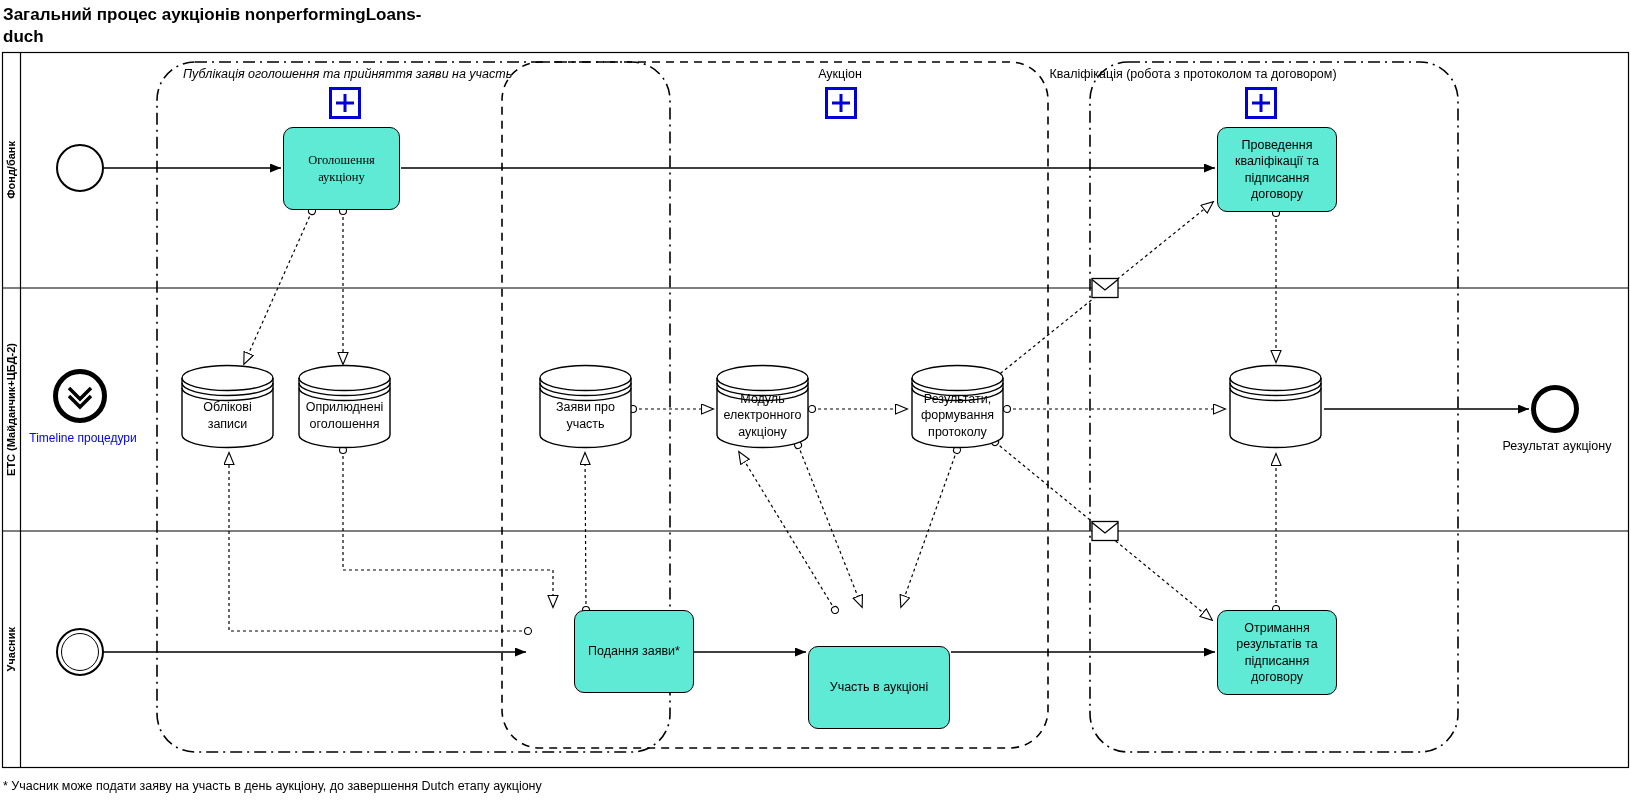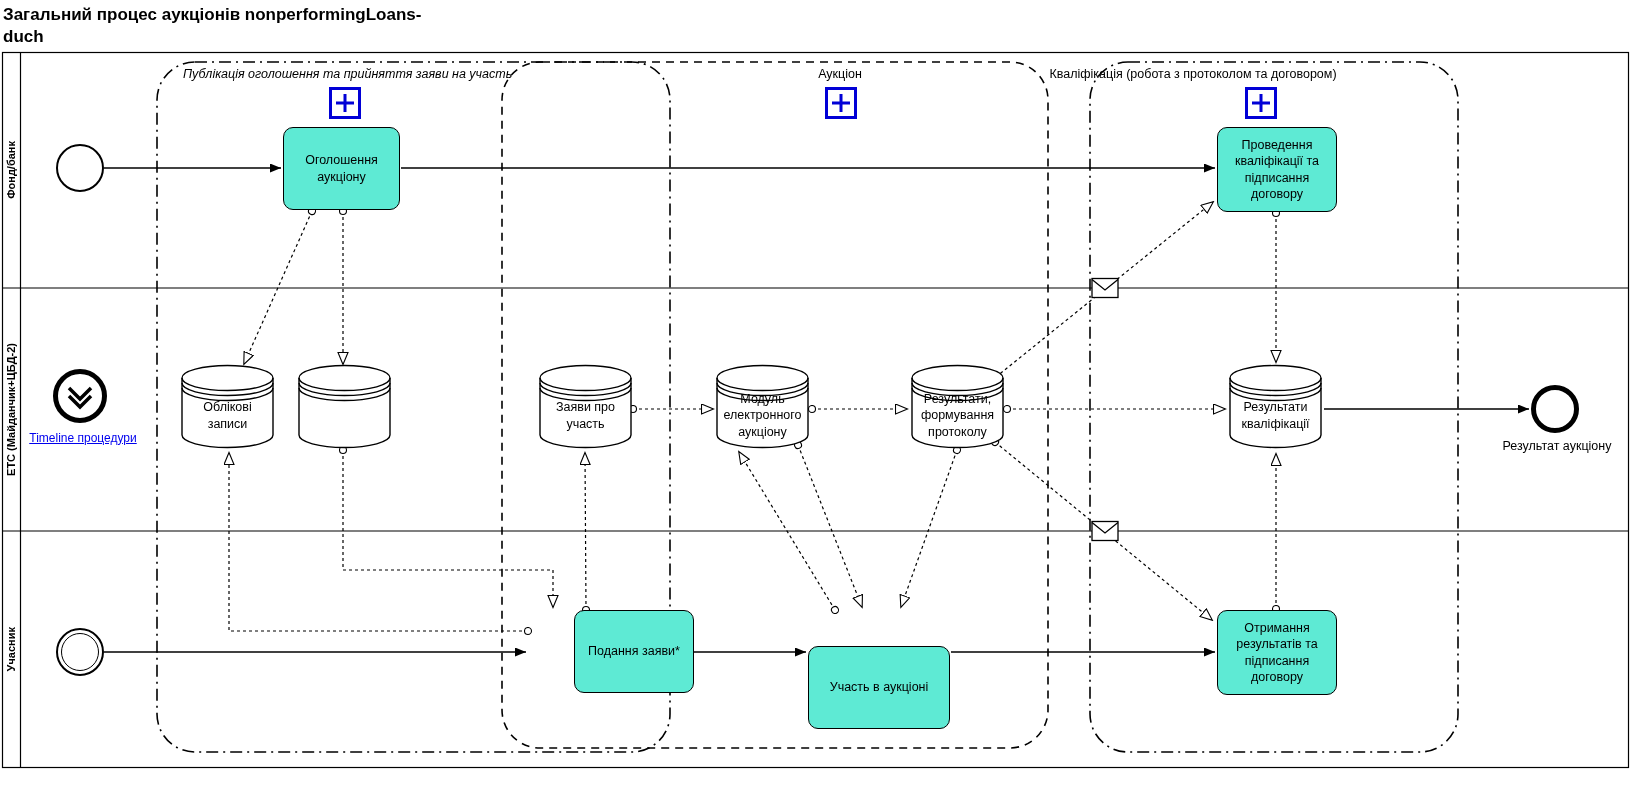--- a/index.html
+++ b/index.html
@@ -26,21 +26,21 @@
               justify-content:center; text-align:center; font-size:12.5px; line-height:1.3; }
 
   .evt { position:absolute; box-sizing:border-box; border-radius:50%; background:#fff; border:2px solid #000; }
   .evt-inner { position:absolute; inset:3px; border-radius:50%; border:1.5px solid #000; }
   .evt-end { border-width:5px; }
   .evt-label { position:absolute; font-size:12.5px; white-space:nowrap; }
 
   .link-icon { position:absolute; left:53px; top:369px; width:54px; height:54px; box-sizing:border-box;
                border:5px solid #000; border-radius:50%; background:#fff; display:flex; align-items:center; justify-content:center; }
   .timeline-link { position:absolute; left:83px; top:431px; transform:translateX(-50%); font-size:12px;
-                   color:var(--link-blue,#0000ee); text-decoration:underline; white-space:nowrap; cursor:pointer; }
+                   color:var(--link-blue,#0000ee); white-space:nowrap; cursor:pointer; }
 
   .plus { position:absolute; top:87px; width:32px; height:32px; box-sizing:border-box;
           border:3px solid var(--blue,#0100d6); background:#fff; cursor:pointer; }
   .plus .h { position:absolute; left:50%; top:50%; width:18px; height:3px; transform:translate(-50%,-50%); background:var(--blue,#0100d6); }
   .plus .v { position:absolute; left:50%; top:50%; width:3px; height:18px; transform:translate(-50%,-50%); background:var(--blue,#0100d6); }
 </style>
 </head>
 <body>
 
 <div id="canvas">
@@ -104,20 +104,21 @@
         <path d="M1092,279.5 L1105,290 L1118,279.5" fill="none"></path>
       </g>
       <g>
         <rect x="1092" y="521.5" width="26" height="19"></rect>
         <path d="M1092,522.5 L1105,533 L1118,522.5" fill="none"></path>
       </g>
     </g>
   </svg>
 
   <div class="title">Загальний процес аукціонів nonperformingLoans-duch</div>
+  <div class="footnote">* Учасник може подати заяву на участь в день аукціону, до завершення Dutch етапу аукціону</div>
 
   <div class="lane-label" style="top:52px;height:236px;">
     <span>Фонд/банк</span>
   </div>
   <div class="lane-label" style="top:288px;height:243px;">
     <span>ЕТС (Майданчик+ЦБД-2)</span>
   </div>
   <div class="lane-label" style="top:531px;height:237px;">
     <span>Учасник</span>
   </div>
@@ -147,21 +148,21 @@
   <div class="evt-label centered" style="left:1557px;top:439px;">Результат аукціону</div>
 
   <div class="link-icon">
     <svg width="44" height="44" viewBox="0 0 44 44" fill="none" stroke="#000" stroke-width="3.5">
       <polyline points="11,14 22,25 33,14"></polyline>
       <polyline points="11,22 22,33 33,22"></polyline>
     </svg>
   </div>
   <div class="timeline-link">Timeline процедури</div>
 
-  <div class="task" style="left:283px;top:127px;width:117px;height:83px;">Оголошення аукціону</div>
+  <div class="task" style="left:283px;top:127px;width:117px;height:83px;font-family:Liberation Serif, serif;">Оголошення аукціону</div>
   <div class="task" style="left:1217px;top:127px;width:120px;height:85px;">Проведення кваліфікації та підписання договору</div>
   <div class="task" style="left:528px;top:610px;width:120px;height:83px;margin-left:46px;">Подання заяви*</div>
   <div class="task" style="left:808px;top:646px;width:142px;height:83px;">Участь в аукціоні</div>
   <div class="task" style="left:1217px;top:610px;width:120px;height:85px;">Отримання результатів та підписання договору</div>
 
   <div class="cyl" style="left:180px;top:363px;">
     <svg width="95" height="87" viewBox="0 0 95 87" fill="#fff" stroke="#000" stroke-width="1.4">
       <path d="M2,15 A45.5,12.5 0 0 1 93,15 L93,72 A45.5,12.5 0 0 1 2,72 Z"></path>
       <path d="M2,15 A45.5,12.5 0 0 0 93,15" fill="none"></path>
       <path d="M2,20 A45.5,12.5 0 0 0 93,20" fill="none"></path>
@@ -169,20 +170,21 @@
     </svg>
     <div class="lbl">Облікові записи</div>
   </div>
   <div class="cyl" style="left:297px;top:363px;">
     <svg width="95" height="87" viewBox="0 0 95 87" fill="#fff" stroke="#000" stroke-width="1.4">
       <path d="M2,15 A45.5,12.5 0 0 1 93,15 L93,72 A45.5,12.5 0 0 1 2,72 Z"></path>
       <path d="M2,15 A45.5,12.5 0 0 0 93,15" fill="none"></path>
       <path d="M2,20 A45.5,12.5 0 0 0 93,20" fill="none"></path>
       <path d="M2,25 A45.5,12.5 0 0 0 93,25" fill="none"></path>
     </svg>
+    <div class="lbl">Оприлюднені оголошення</div>
   </div>
   <div class="cyl" style="left:538px;top:363px;">
     <svg width="95" height="87" viewBox="0 0 95 87" fill="#fff" stroke="#000" stroke-width="1.4">
       <path d="M2,15 A45.5,12.5 0 0 1 93,15 L93,72 A45.5,12.5 0 0 1 2,72 Z"></path>
       <path d="M2,15 A45.5,12.5 0 0 0 93,15" fill="none"></path>
       <path d="M2,20 A45.5,12.5 0 0 0 93,20" fill="none"></path>
       <path d="M2,25 A45.5,12.5 0 0 0 93,25" fill="none"></path>
     </svg>
     <div class="lbl">Заяви про участь</div>
   </div>
@@ -204,16 +206,15 @@
     </svg>
     <div class="lbl">Результати, формування протоколу</div>
   </div>
   <div class="cyl" style="left:1228px;top:363px;">
     <svg width="95" height="87" viewBox="0 0 95 87" fill="#fff" stroke="#000" stroke-width="1.4">
       <path d="M2,15 A45.5,12.5 0 0 1 93,15 L93,72 A45.5,12.5 0 0 1 2,72 Z"></path>
       <path d="M2,15 A45.5,12.5 0 0 0 93,15" fill="none"></path>
       <path d="M2,20 A45.5,12.5 0 0 0 93,20" fill="none"></path>
       <path d="M2,25 A45.5,12.5 0 0 0 93,25" fill="none"></path>
     </svg>
-    <div class="lbl">Результати кваліфікації</div>
   </div>
 
 </div>
 
 </body></html>

